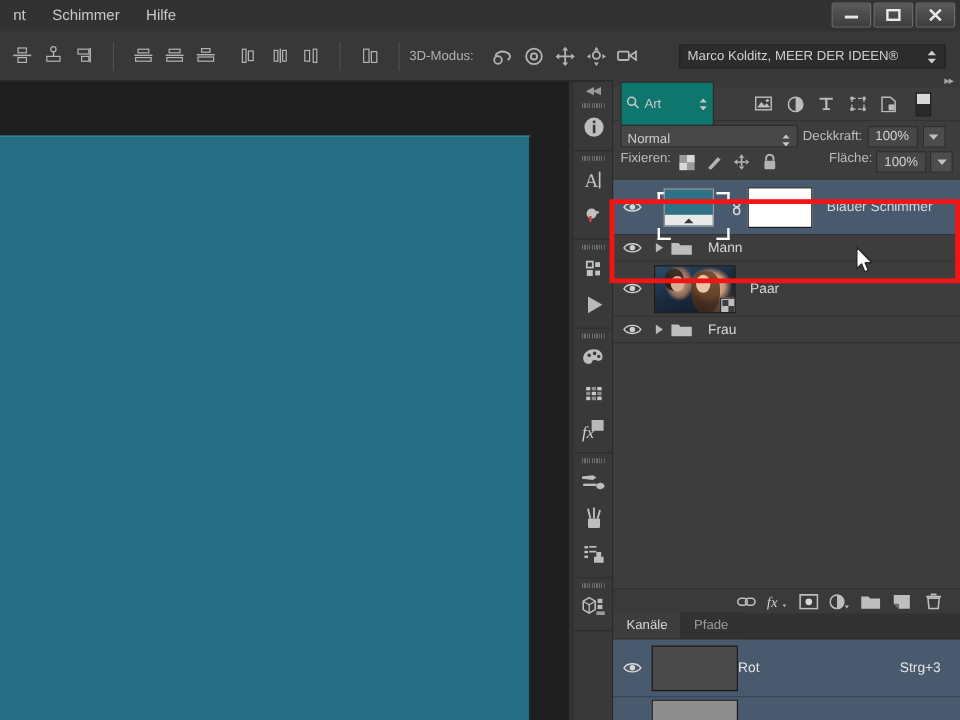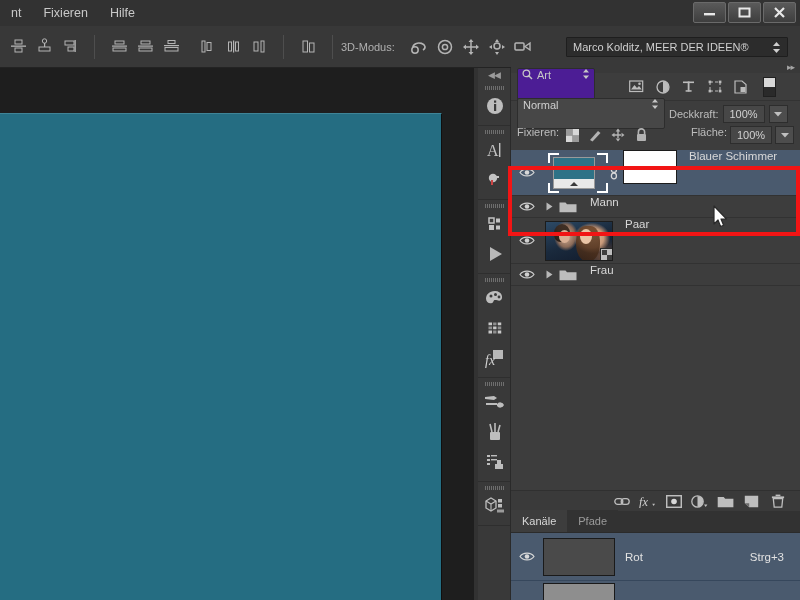--- a/index.html
+++ b/index.html
@@ -127,57 +127,57 @@
   
   .layerspanel {
     position: absolute; left: 511px; top: 73px; width: 289px; height: 437px;
     background: #3d3d3d; display: flex; flex-direction: column;
   }
   .filterrow {
     height: 28px; display: flex; align-items: center; padding: 0 6px; gap: 3px;
     border-bottom: 1px solid #333;
   }
   .kindsel {
-    width: 78px; height: 37px; background: #4c1d95; border: 1px solid #2d2d2d;
-    border-radius: 2px; display: flex; align-items: flex-start; padding: 0 4px; gap: 4px;
+    width: 78px; height: 37px; background: #0f766e; border: 1px solid #2d2d2d;
+    border-radius: 2px; display: flex; align-items: center; padding: 0 4px; gap: 4px;
     color: #c6c6c6; font-size: 11px;
   }
   .kindsel .spin { margin-left: auto; display:flex; flex-direction:column; gap:1px;}
   .filterico { width: 23px; height: 20px; display:flex; align-items:center; justify-content:center; color:#bcbcbc; }
   .togglesw {
     margin-left: 8px; width: 13px; height: 20px;
     background: linear-gradient(#d8d8d8 0 50%, #2a2a2a 50% 100%);
     border: 1px solid #202020;
   }
 
   .blendrow {
     height: 25px; display: flex; align-items: center; padding: 0 6px; gap: 4px;
   }
   .blendsel {
-    width: 148px; height: 31px; background: #474747; border: 1px solid #2d2d2d;
-    border-radius: 2px; display: flex; align-items: flex-start; padding: 0 5px;
+    width: 148px; height: 19px; background: #474747; border: 1px solid #2d2d2d;
+    border-radius: 2px; display: flex; align-items: flex-end; padding: 0 5px;
     color: #cfcfcf; font-size: 11px;
   }
   .blendsel .spin { margin-left: auto; display:flex; flex-direction:column; gap:1px;}
   .fieldlabel { font-size: 11px; color: #bdbdbd; white-space: nowrap; }
   .numfield {
     width: 42px; height: 18px; background: #474747; border: 1px solid #2d2d2d;
     display: flex; align-items: center; justify-content: center;
     color: #d2d2d2; font-size: 11px;
   }
   .numdd {
     width: 19px; height: 18px; background: #4d4d4d; border: 1px solid #2d2d2d;
     display: flex; align-items: center; justify-content: center; color:#c0c0c0;
   }
   .lockrow { height: 24px; display: flex; align-items: flex-start; padding: 0 6px; gap: 3px; }
   .lockico { width: 20px; height: 18px; display:flex; align-items:center; justify-content:center; color:#b3b3b3; }
 
   .layerlist { position: relative; flex: 1; background: #3d3d3d; overflow: hidden; }
   .layerrow {
-    position: relative; height: 46px; display: flex; 
+    position: relative; height: 46px; display: flex; align-items: center;
     border-bottom: 1px solid #323232; padding-left: 2px;
   }
   .layerrow.small { height: 22px; }
   .layerrow.selected { background: #4a5a6e; }
   .eye { width: 28px; display: flex; align-items: center; justify-content: center; color: #cfcfcf; }
   .thumbwrap { position: relative; width: 66px; display: flex; align-items: center; justify-content: center; }
   .thumb-grad {
     width: 42px; height: 32px; border: 1px solid #9a9a9a;
     background: linear-gradient(#2e7287, #2e7287);
     position: relative; overflow: hidden;
@@ -234,21 +234,21 @@
     position: absolute; left: 511px; top: 511px; width: 313px; height: 89px;
     background: #3d3d3d;
   }
   .chanlist { position: relative; height: 67px; background: #3d3d3d; }
   .chanrow {
     height: 48px; display: flex; align-items: center; border-bottom: 1px solid #36475c;
     background: #4a5a6e; padding-left: 2px;
   }
   .chanthumb { width: 72px; height: 38px; background: #4a4a4a; border: 1px solid #1a1a1a; margin-left: 2px; }
   .chanthumb.gray { background: #8e8e8e; }
-  .chanlabel { margin-left: 10px; font-size: 11.5px; color: #e2e2e2; }
+  .chanlabel { font-size: 11.5px; color: #e2e2e2; }
   .chanshort { margin-left: auto; margin-right: 40px; font-size: 11.5px; color: #e2e2e2; }
   .chanscroll {
     position: absolute; right: 0; top: 0; width: 12px; height: 67px; background: #333;
   }
   .chanscroll .thumbbar { position: absolute; left: 2px; top: 18px; width: 8px; height: 28px; background: #6d6d6d; border-radius: 1px; }
   .chanscroll .uparrow { position: absolute; left: 3px; top: 4px; color:#bdbdbd; font-size: 7px; }
 
   
   .redrect {
     position: absolute; left: 508px; top: 166px; width: 292px; height: 70px;
@@ -256,21 +256,21 @@
   }
 </style>
 </head>
 <body>
 
 <div id="app">
 
   <div class="titlebar">
     <div class="menubar">
       <div class="menuitem">nt</div>
-      <div class="menuitem">Fixieren</div>
+      <div class="menuitem">Schimmer</div>
       <div class="menuitem">Hilfe</div>
     </div>
     <div class="winbtns">
       <div class="winbtn">
         <svg width="13" height="9" viewBox="0 0 13 9">
             <rect x="1" y="5" width="11" height="2.4" fill="#e8e8e8"></rect>
           </svg>
       </div>
       <div class="winbtn">
         <svg width="13" height="11" viewBox="0 0 13 11">

